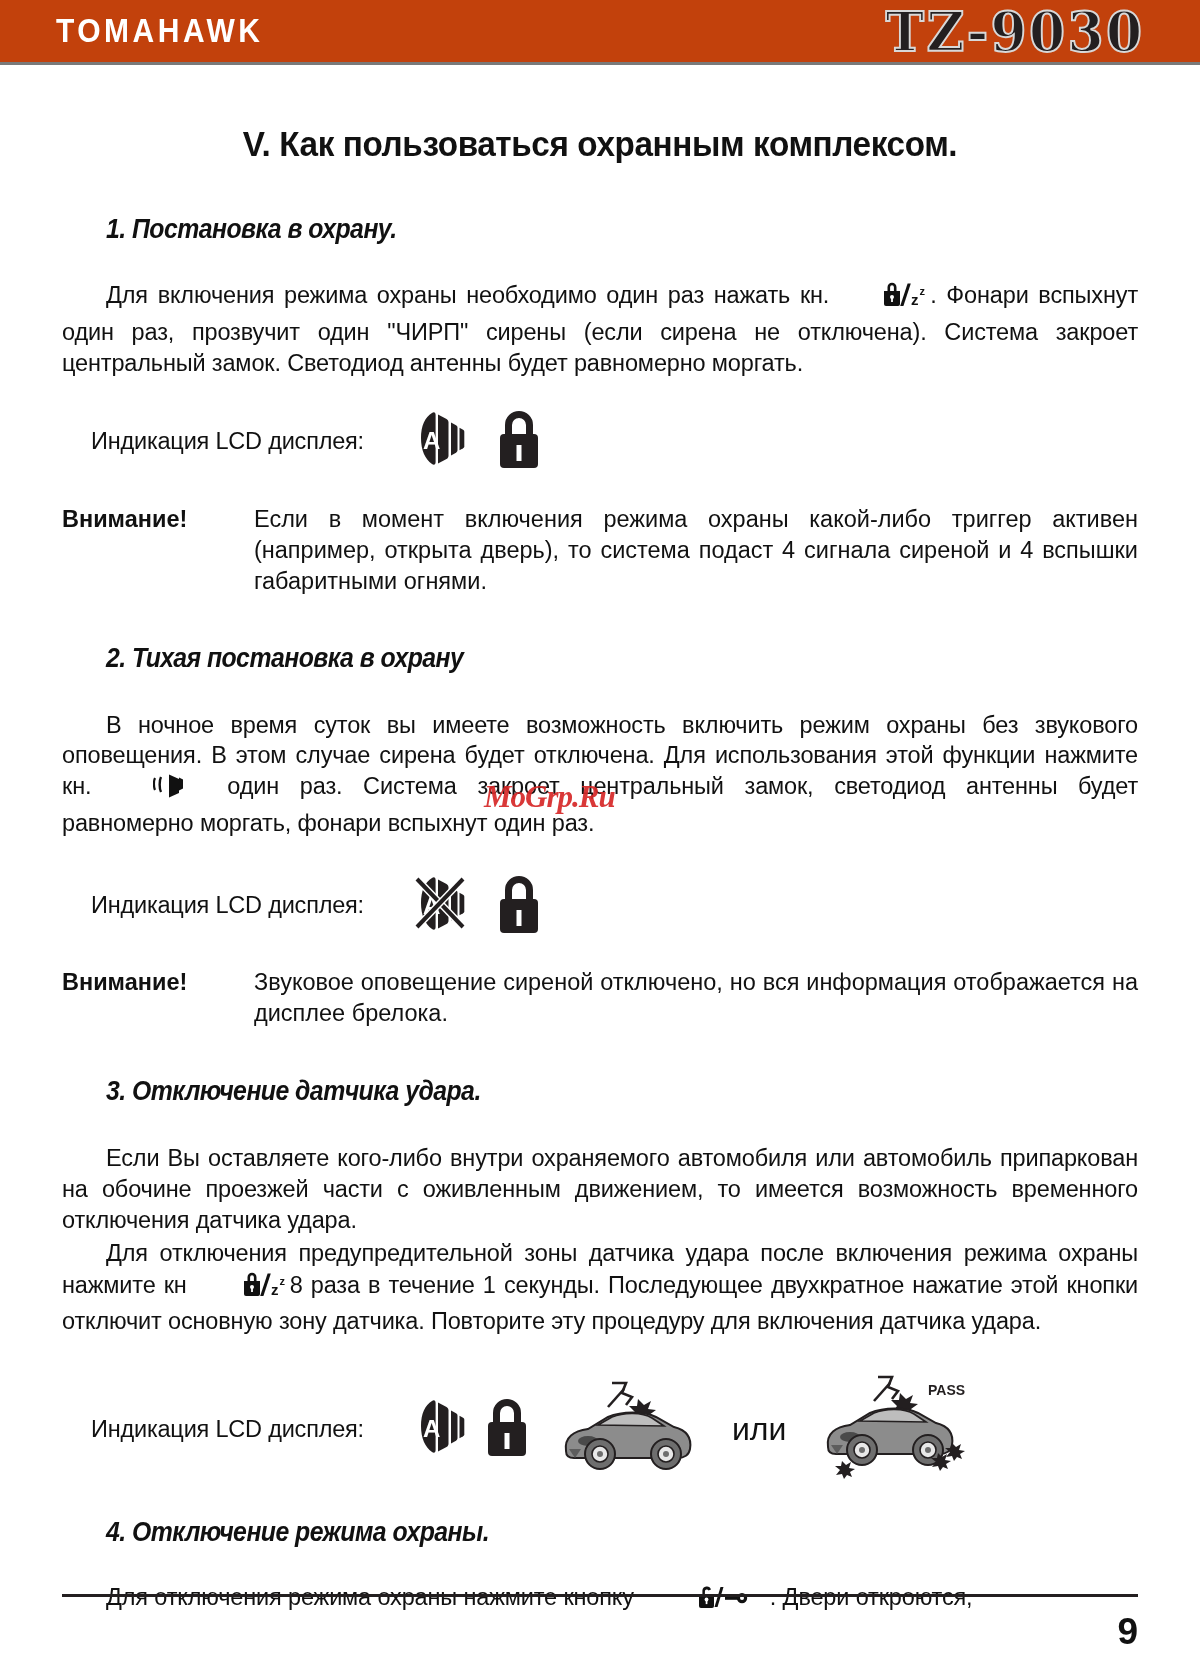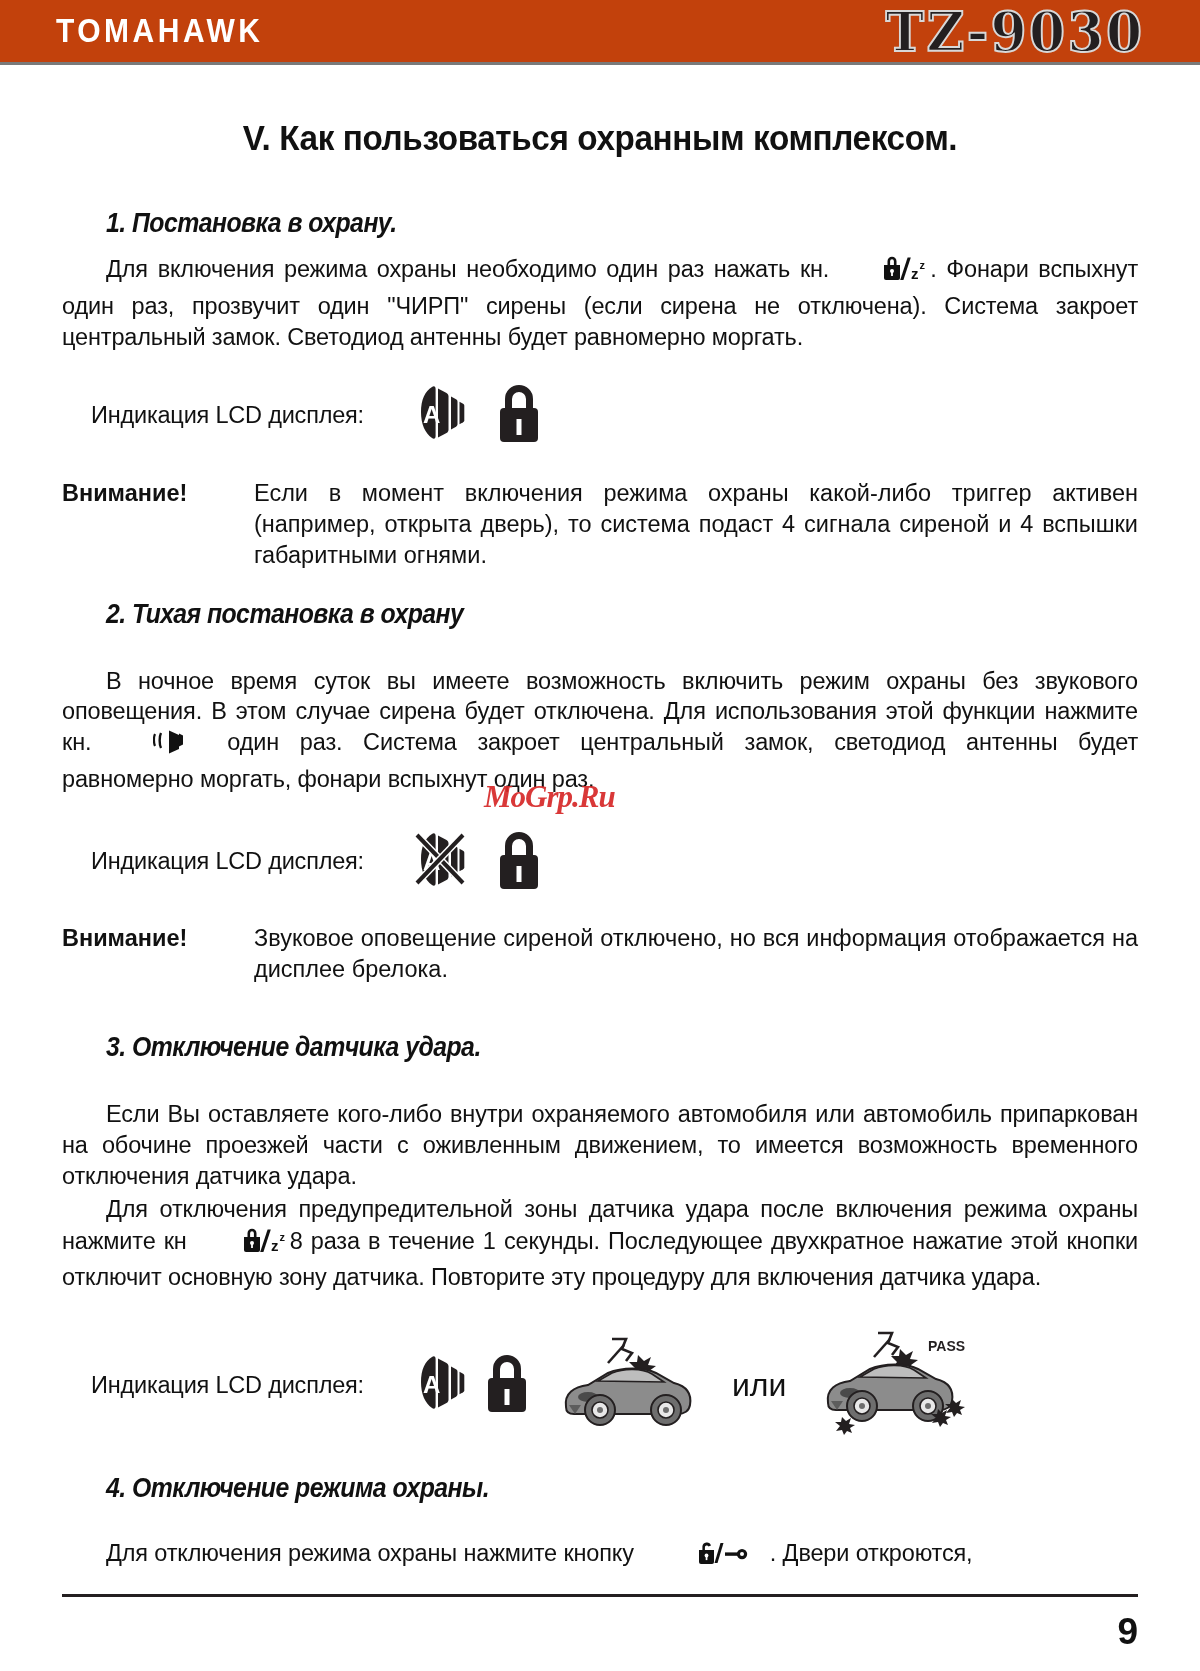--- a/index.html
+++ b/index.html
@@ -52,21 +52,21 @@
     width: 1200px; height: 3px;
     background: #7a7a7a;
   }
 
   
   .page {
     position: absolute;
     top: 62px; left: 0;
     width: 1200px;
     height: 1609px;
-    padding: 8px 62px;
+    padding: 14px 62px;
   }
 
   h1.doc-title {
     margin: 0;
     padding-top: 48px;
     font-size: 35px;
     font-weight: 700;
     text-align: center;
     letter-spacing: -0.4px;
     transform: scaleX(0.95);
@@ -190,21 +190,21 @@
 <div class="header-underline"></div>
 
 <div class="page">
 
   <h1 class="doc-title">V. Как пользоваться охранным комплексом.</h1>
 
   <div style="margin-top:50px;">
     <h2 class="section-title" style="margin-left:44px;">1. Постановка в охрану.</h2>
   </div>
 
-  <div style="margin-top:14px;">
+  <div style="margin-top:34px;">
     <p class="body-text indent"><span>Для включения режима охраны необходимо один раз нажать кн.</span><span class="inline-icon" style="margin-left:7px;"><svg width="48" height="30" viewBox="0 0 48 30">
             <g fill="#111">
               <path d="M4 12h16v13a2 2 0 0 1-2 2H6a2 2 0 0 1-2-2V12z"></path>
               <path d="M7.5 12V8.2a4.5 4.5 0 0 1 9 0V12h-2.6V8.2a1.9 1.9 0 0 0-3.8 0V12z"></path>
               <circle cx="12" cy="18" r="2" fill="#fff"></circle>
               <rect x="11.1" y="18" width="1.8" height="5" fill="#fff"></rect>
               <path d="M27.6 4.5h3.2L23.4 27h-3.2z"></path>
               <text x="31" y="26" font-family="Liberation Sans, sans-serif" font-size="15" font-weight="700" fill="#111">z</text>
               <text x="39.5" y="16" font-family="Liberation Sans, sans-serif" font-size="11" font-weight="700" fill="#111">z</text>
             </g>
@@ -235,21 +235,21 @@
         </svg>
       </span>
     </span>
   </div>
 
   <div class="note-row" style="margin-top:30px;">
     <span class="note-label">Внимание!</span>
     <span class="note-body">Если в момент включения режима охраны какой-либо триггер активен (например, открыта дверь), то система подаст 4 сигнала сиреной  и 4 вспышки габаритными огнями.</span>
   </div>
 
-  <div style="margin-top:28px;">
+  <div style="margin-top:46px;">
     <h2 class="section-title" style="margin-left:44px;">2. Тихая постановка в охрану</h2>
   </div>
 
   <div style="margin-top:36px;">
     <p class="body-text indent"><span>В ночное время суток вы имеете возможность включить режим охраны без звукового оповещения. В этом случае сирена будет отключена. Для использования этой функции нажмите кн.</span><span class="inline-icon" style="margin:0 34px 0 18px;"><svg width="40" height="28" viewBox="0 0 40 28">
             <g fill="#111">
               <path d="M2 6c-1.4 2.6-1.4 9.4 0 12" stroke="#111" stroke-width="2.2" fill="none"></path>
               <path d="M8 5c-1.8 3.3-1.8 11.7 0 15" stroke="#111" stroke-width="2.4" fill="none"></path>
               <path d="M16 2.5l10 4.6v13.8l-10 4.6z"></path>
               <path d="M26 5.5l4 2v9l-4 2z"></path>

